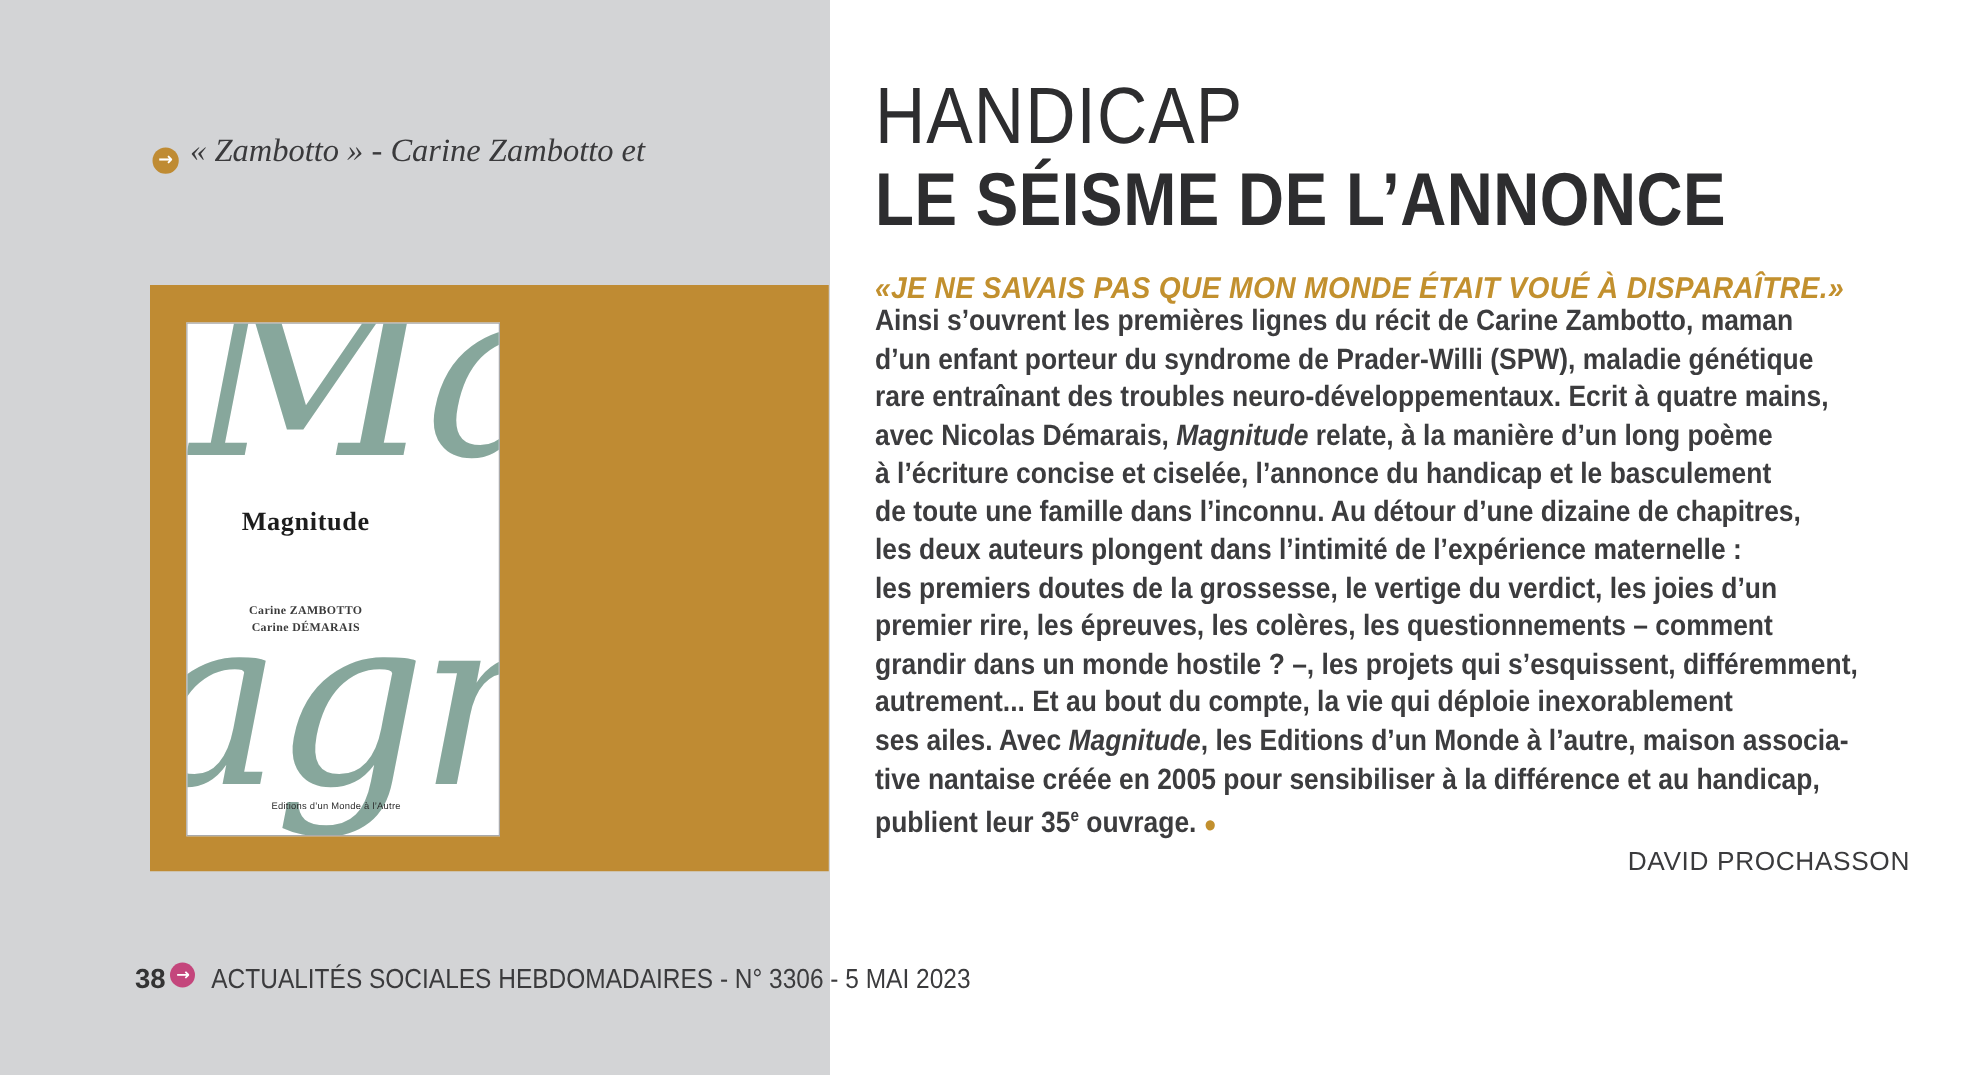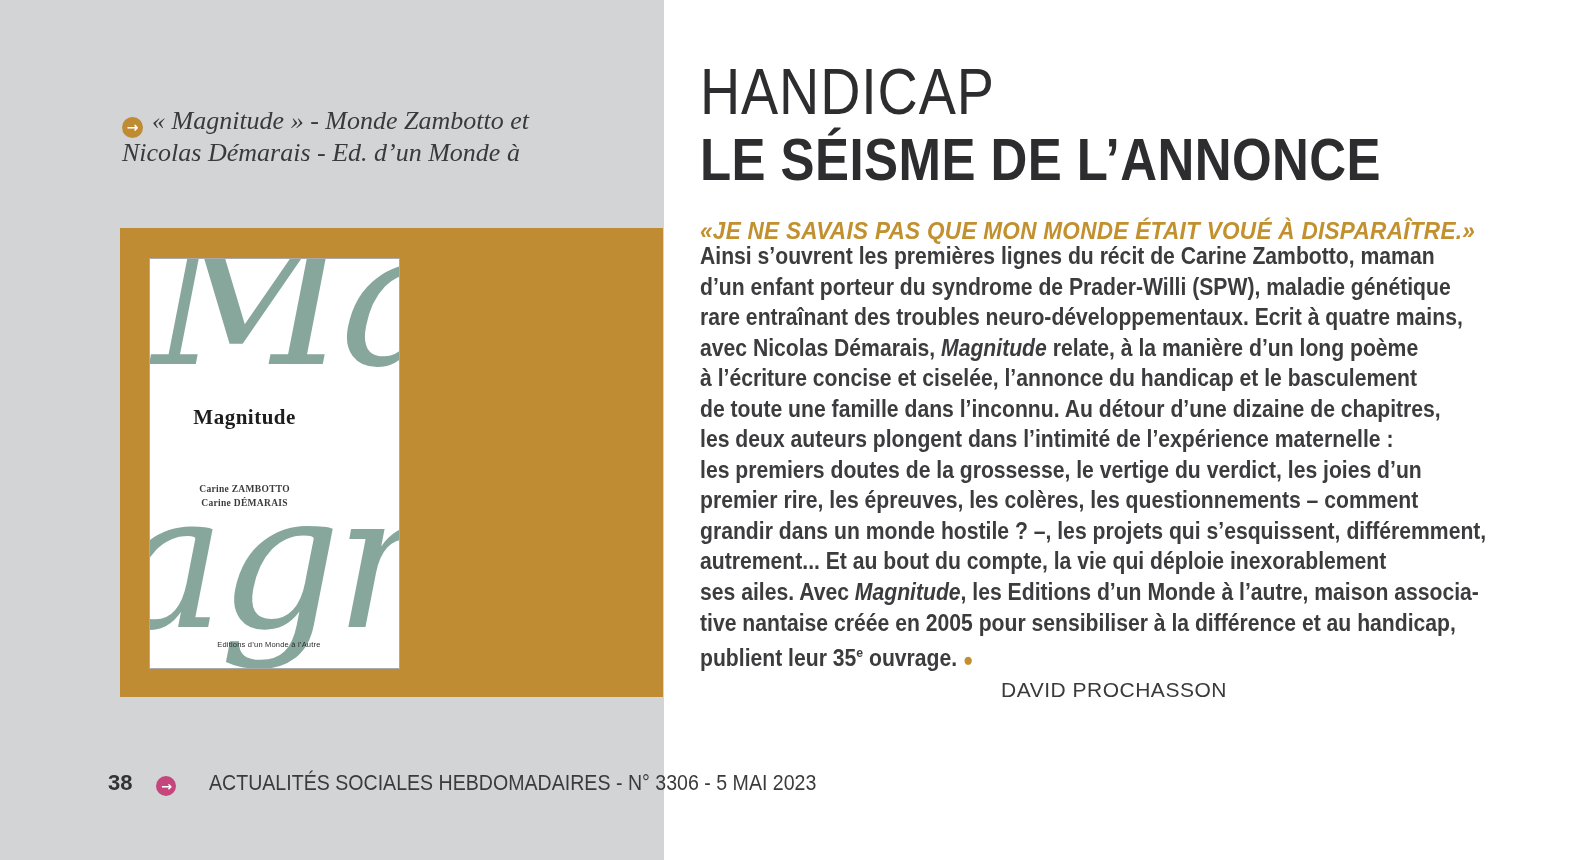--- a/index.html
+++ b/index.html
@@ -57,42 +57,41 @@
     transform:scaleX(.85);transform-origin:left center;white-space:nowrap;}
   .standfirst{position:absolute;left:700px;top:219px;font-size:24px;font-weight:700;
     font-style:italic;line-height:1;color:var(--gold-text);letter-spacing:.3px;
     transform:scaleX(.94);transform-origin:left center;white-space:nowrap;}
   .article-body{position:absolute;left:700px;top:241px;width:860px;color:var(--body-ink);font-weight:bold;}
   .body-line{height:30.55px;line-height:30.55px;font-size:23.5px;white-space:nowrap;
     transform:scaleX(.9);transform-origin:left center;}
   .body-line .it{font-style:italic;}
   .body-line .sup{font-size:.58em;vertical-align:super;}
   .body-line .end-dot{color:var(--gold-text);font-size:19px;}
-  .byline{position:absolute;left:700px;top:678px;width:828px;text-align:center;
+  .byline{position:absolute;left:700px;top:678px;width:828px;text-align:right;
     font-size:21px;letter-spacing:.5px;color:#3a3a3c;white-space:nowrap;}
 
   
-  .page-footer{position:absolute;left:108px;top:770px;display:flex;align-items:flex-end;
-    gap:24px;height:26px;}
+  .page-footer{position:absolute;left:108px;top:770px;display:flex;align-items:flex-start;
+    gap:4px;height:26px;}
   .page-number{font-size:22px;font-weight:700;color:#333;line-height:26px;}
   .footer-text{display:inline-block;font-size:22px;color:#3b3b3d;line-height:26px;
     transform:scaleX(.89);transform-origin:left center;white-space:nowrap;}
 </style>
 </head>
 <body>
 
 <div class="canvas">
 
   <div class="gray-panel"></div>
 
   <figure class="caption-block">
     <div class="caption-line">
-      <span class="icon-circle icon-gold">→</span><span>« Magnitude » - Monde Zambotto et</span>
+      <span class="icon-circle icon-gold">→</span><span>« Zambotto » - Carine Zambotto et</span>
     </div>
-    <div class="caption-line">Nicolas Démarais - Ed. d’un Monde à</div>
   </figure>
 
   <div class="gold-rect">
     <div class="book-cover">
       <span class="script script-top">Magn</span>
       <span class="script script-bottom">agnitu</span>
       <div class="cover-title">Magnitude</div>
       <div class="cover-authors">
         <div>Carine ZAMBOTTO</div>
         <div>Carine DÉMARAIS</div>

